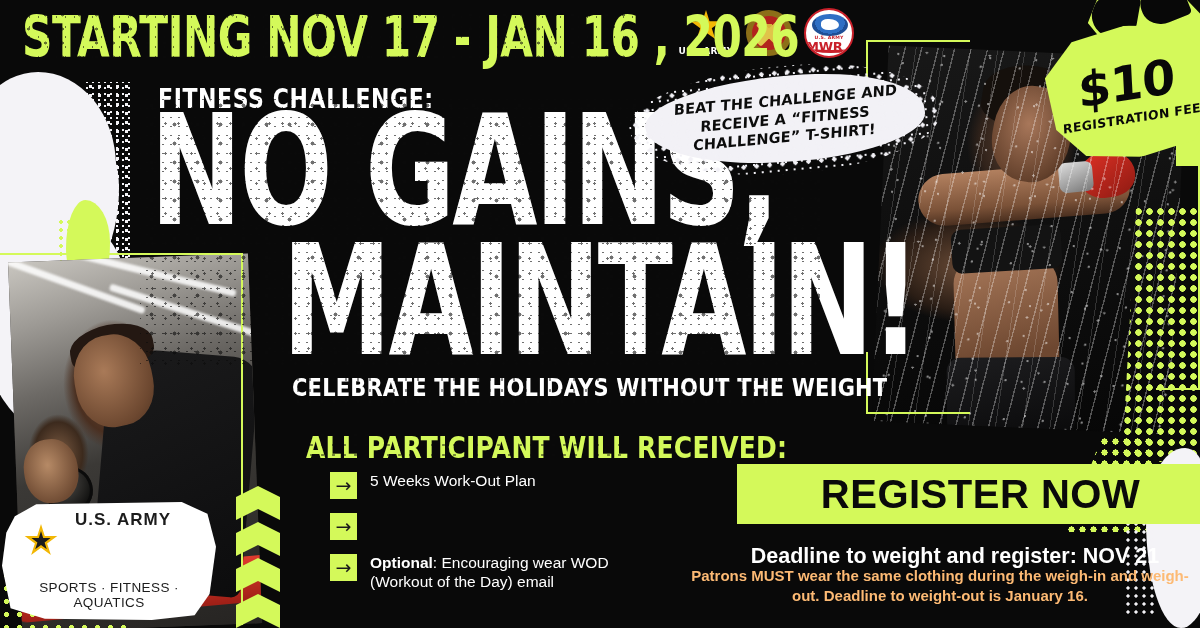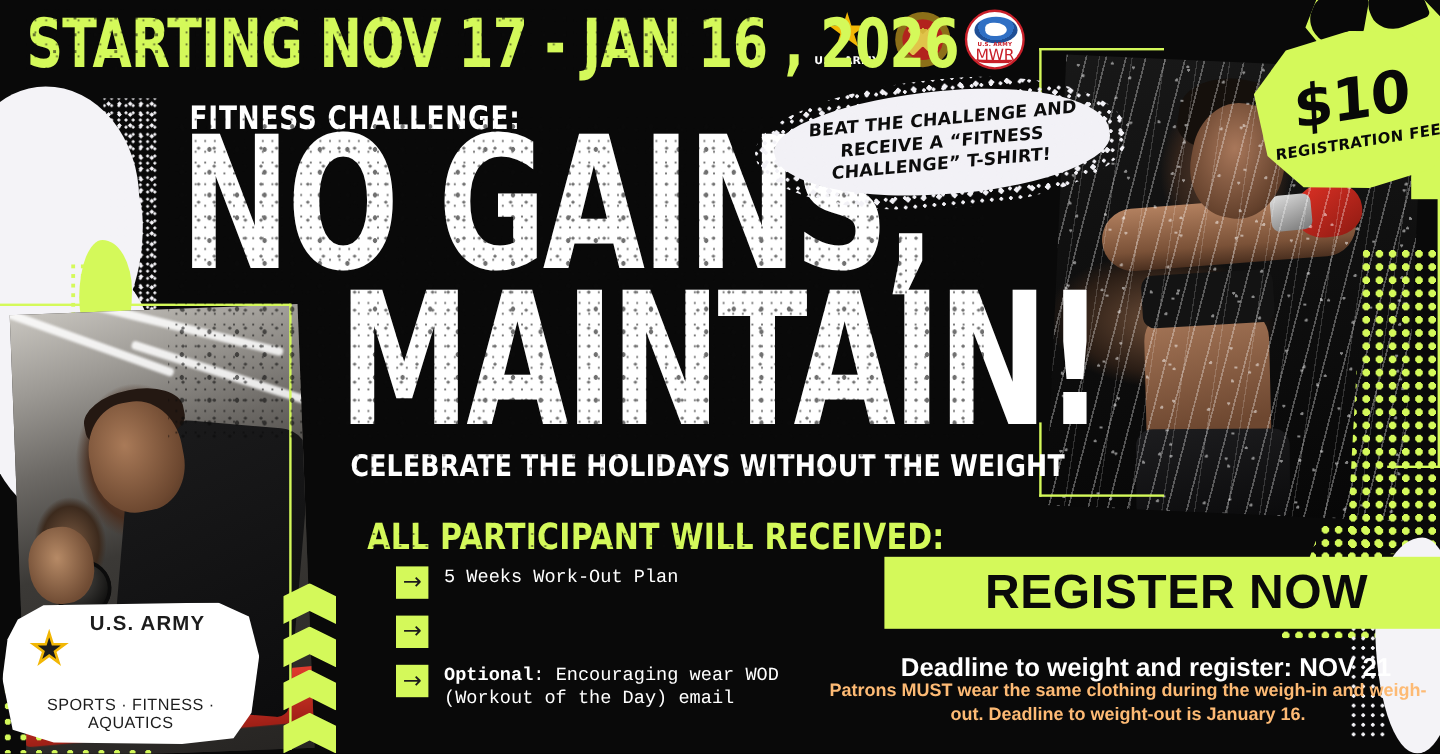--- a/index.html
+++ b/index.html
@@ -317,21 +317,21 @@
   
   #benefits { position:absolute; left:330px; top:472px; width:330px; }
   .benefit { display:flex; align-items:flex-start; gap:13px; margin-bottom:14px; }
   .arrow-box {
     flex:0 0 auto; width:27px; height:27px; background:#d4f95a;
     display:flex; align-items:center; justify-content:center;
     font-size:19px; color:#1b1b1b; font-family:"DejaVu Sans", sans-serif; line-height:1;
   }
   .benefit-text {
     color:#fff; font-size:15.5px; line-height:1.2;
-    font-family:Liberation Mono, monospace;
+    font-family:Liberation Sans, sans-serif;
   }
   .benefit-text b { font-weight:700; }
 
   
   #register-button {
     left:737px; top:464px; width:487px; height:60px; background:#d4f95a;
     display:flex; align-items:center; justify-content:center;
   }
   #register-button span {
     font-family:"Liberation Sans", sans-serif; font-weight:700; font-size:40px;
@@ -384,22 +384,22 @@
   }
   #mwr-logo .globe::after {
     content:""; position:absolute; left:9px; top:5px; width:18px; height:11px;
     background:#fff; border-radius:40% 60% 50% 45%;
   }
   #mwr-logo .usarmy-mini {
     position:absolute; left:0; top:25px; width:100%; text-align:center;
     font-family:"DejaVu Sans", sans-serif; font-weight:700; font-size:4.6px; color:#c9202a; letter-spacing:.2px;
   }
   #mwr-logo .mwr-text {
-    position:absolute; left:0; top:29px; width:100%; text-align:center;
-    font-family:"DejaVu Sans", sans-serif; font-weight:400; font-size:13px; color:#c9202a; letter-spacing:-.3px;
+    position:absolute; left:0; top:29px; width:100%; 
+    font-family:"DejaVu Sans", sans-serif; font-weight:700; font-size:13px; color:#c9202a; letter-spacing:-.3px;
   }
   #mwr-logo .swoosh {
     position:absolute; left:3px; bottom:3px; width:44px; height:9px;
     border-bottom:3px solid #c9202a; border-radius:0 0 50% 50%;
   }
 
   
   #sfa-logo {
     left:2px; top:502px; width:214px; height:118px;
     background:#fff;

